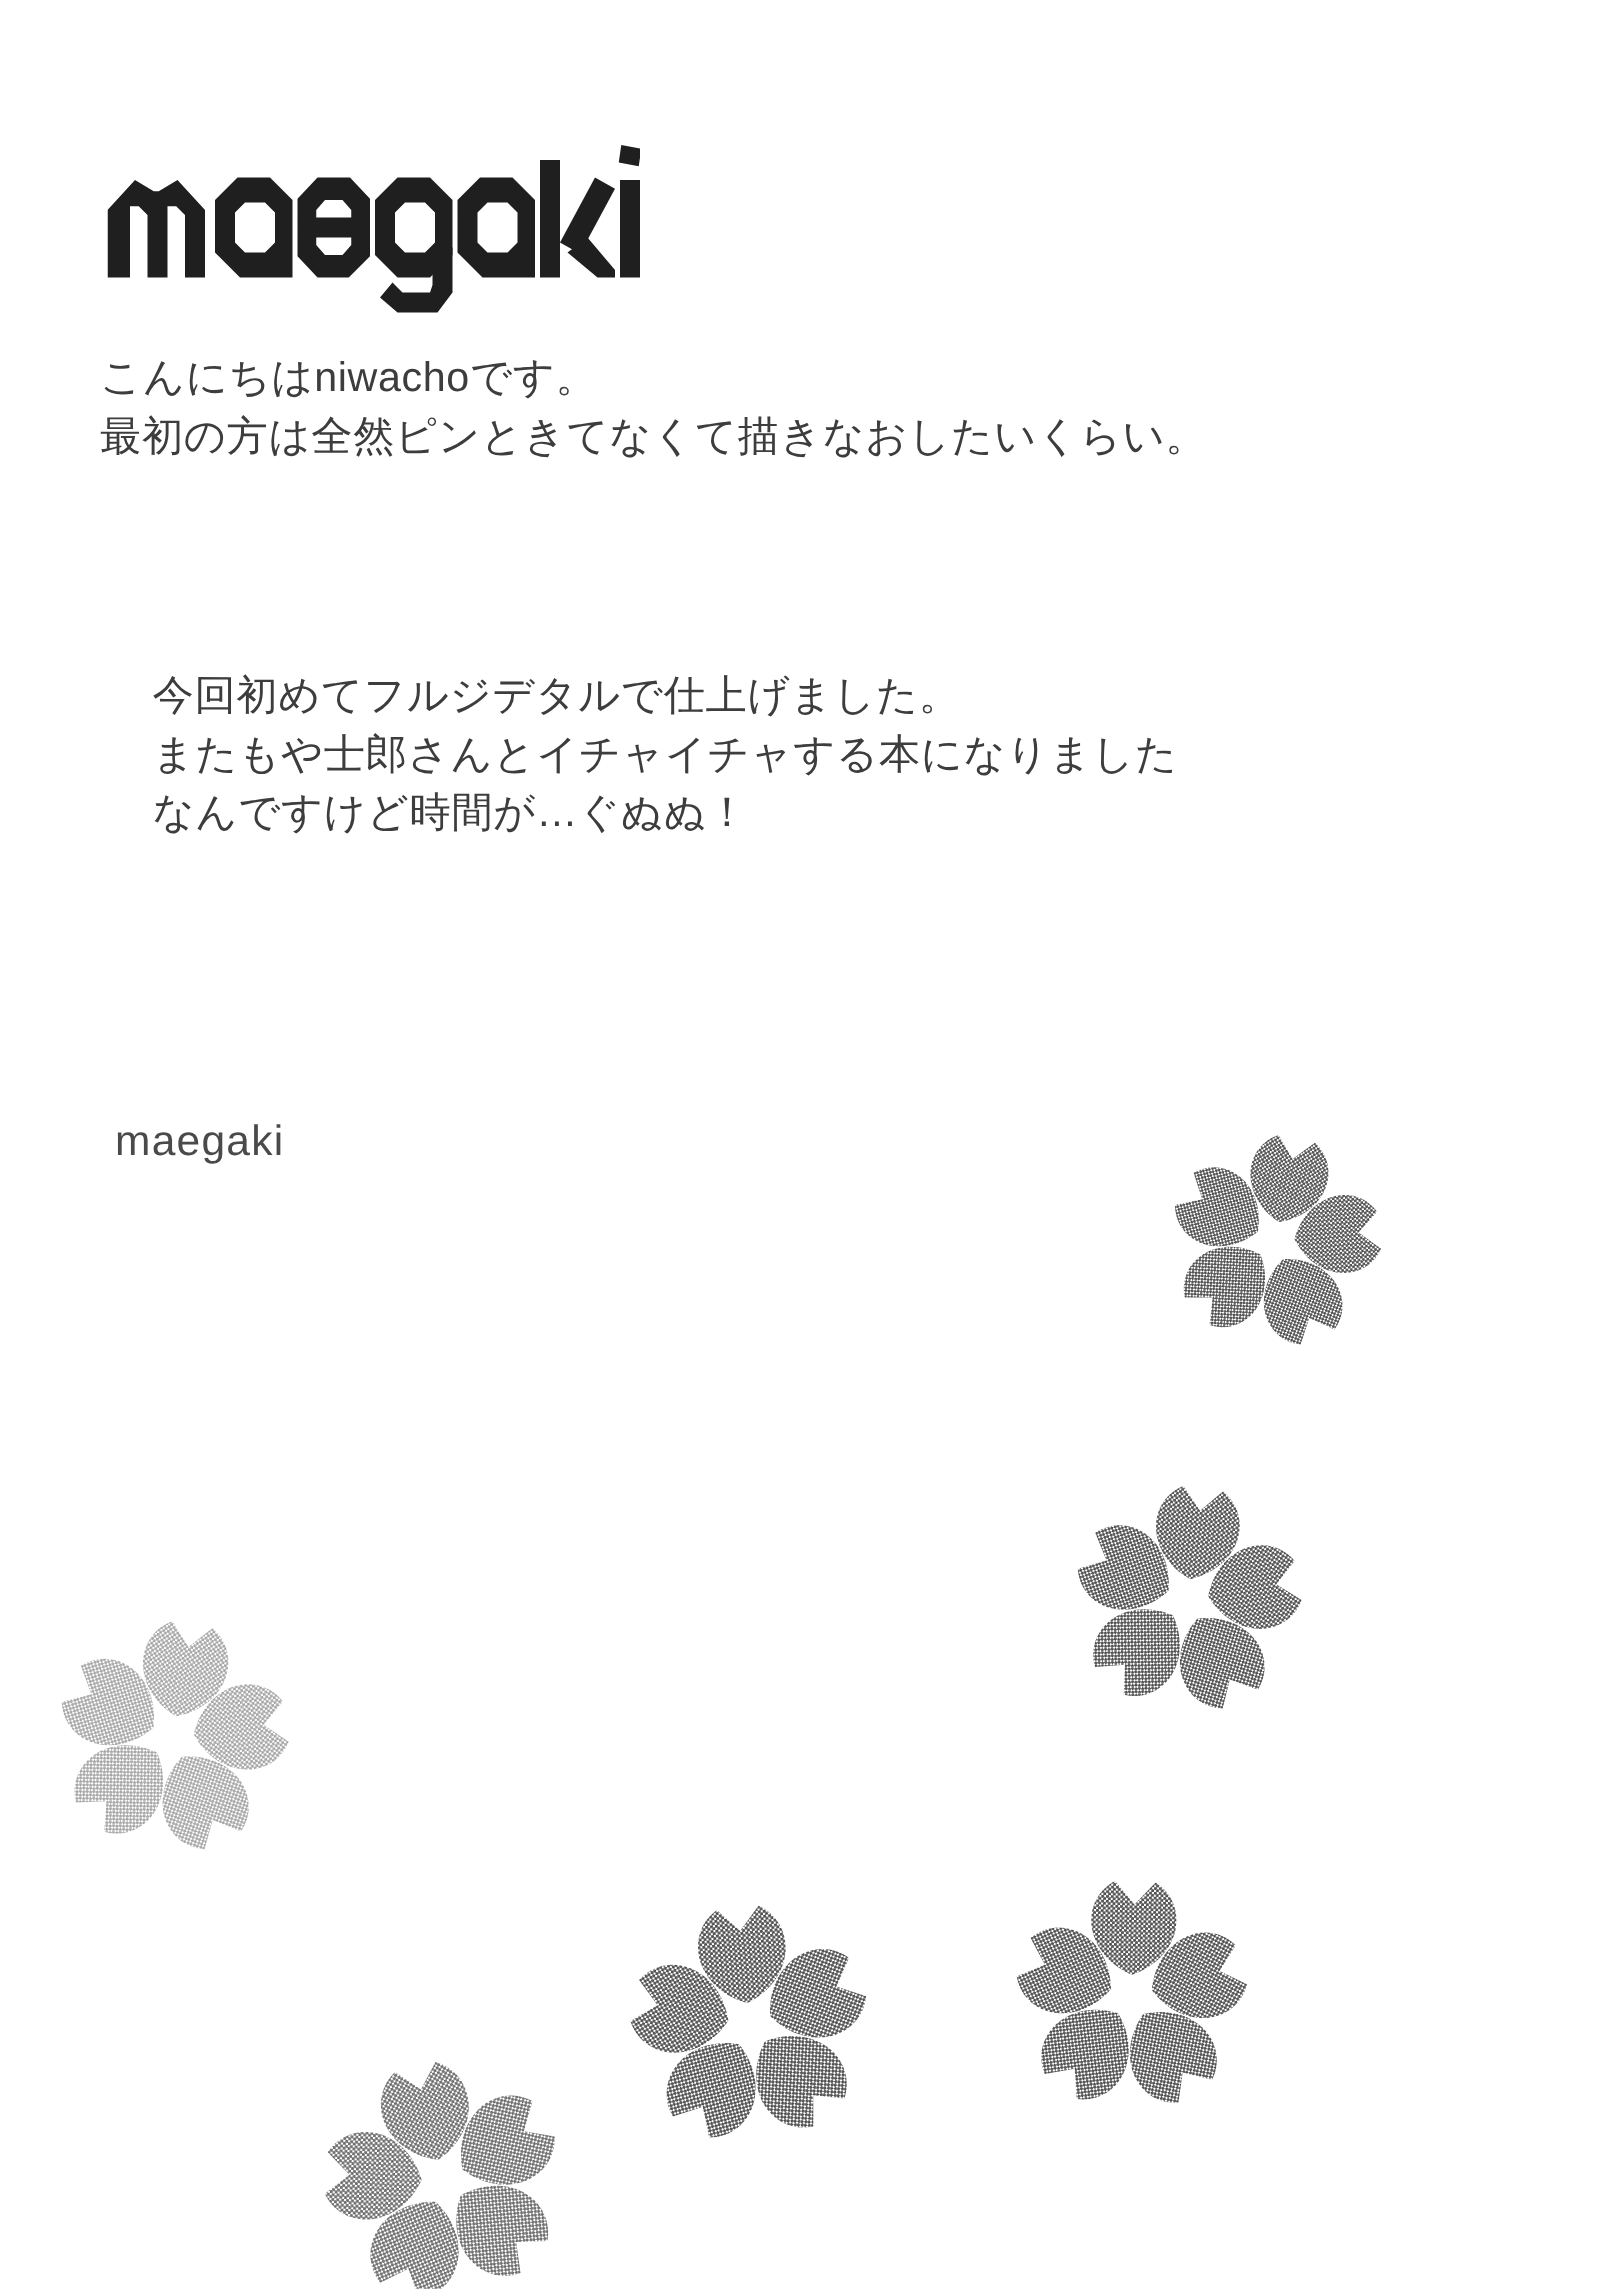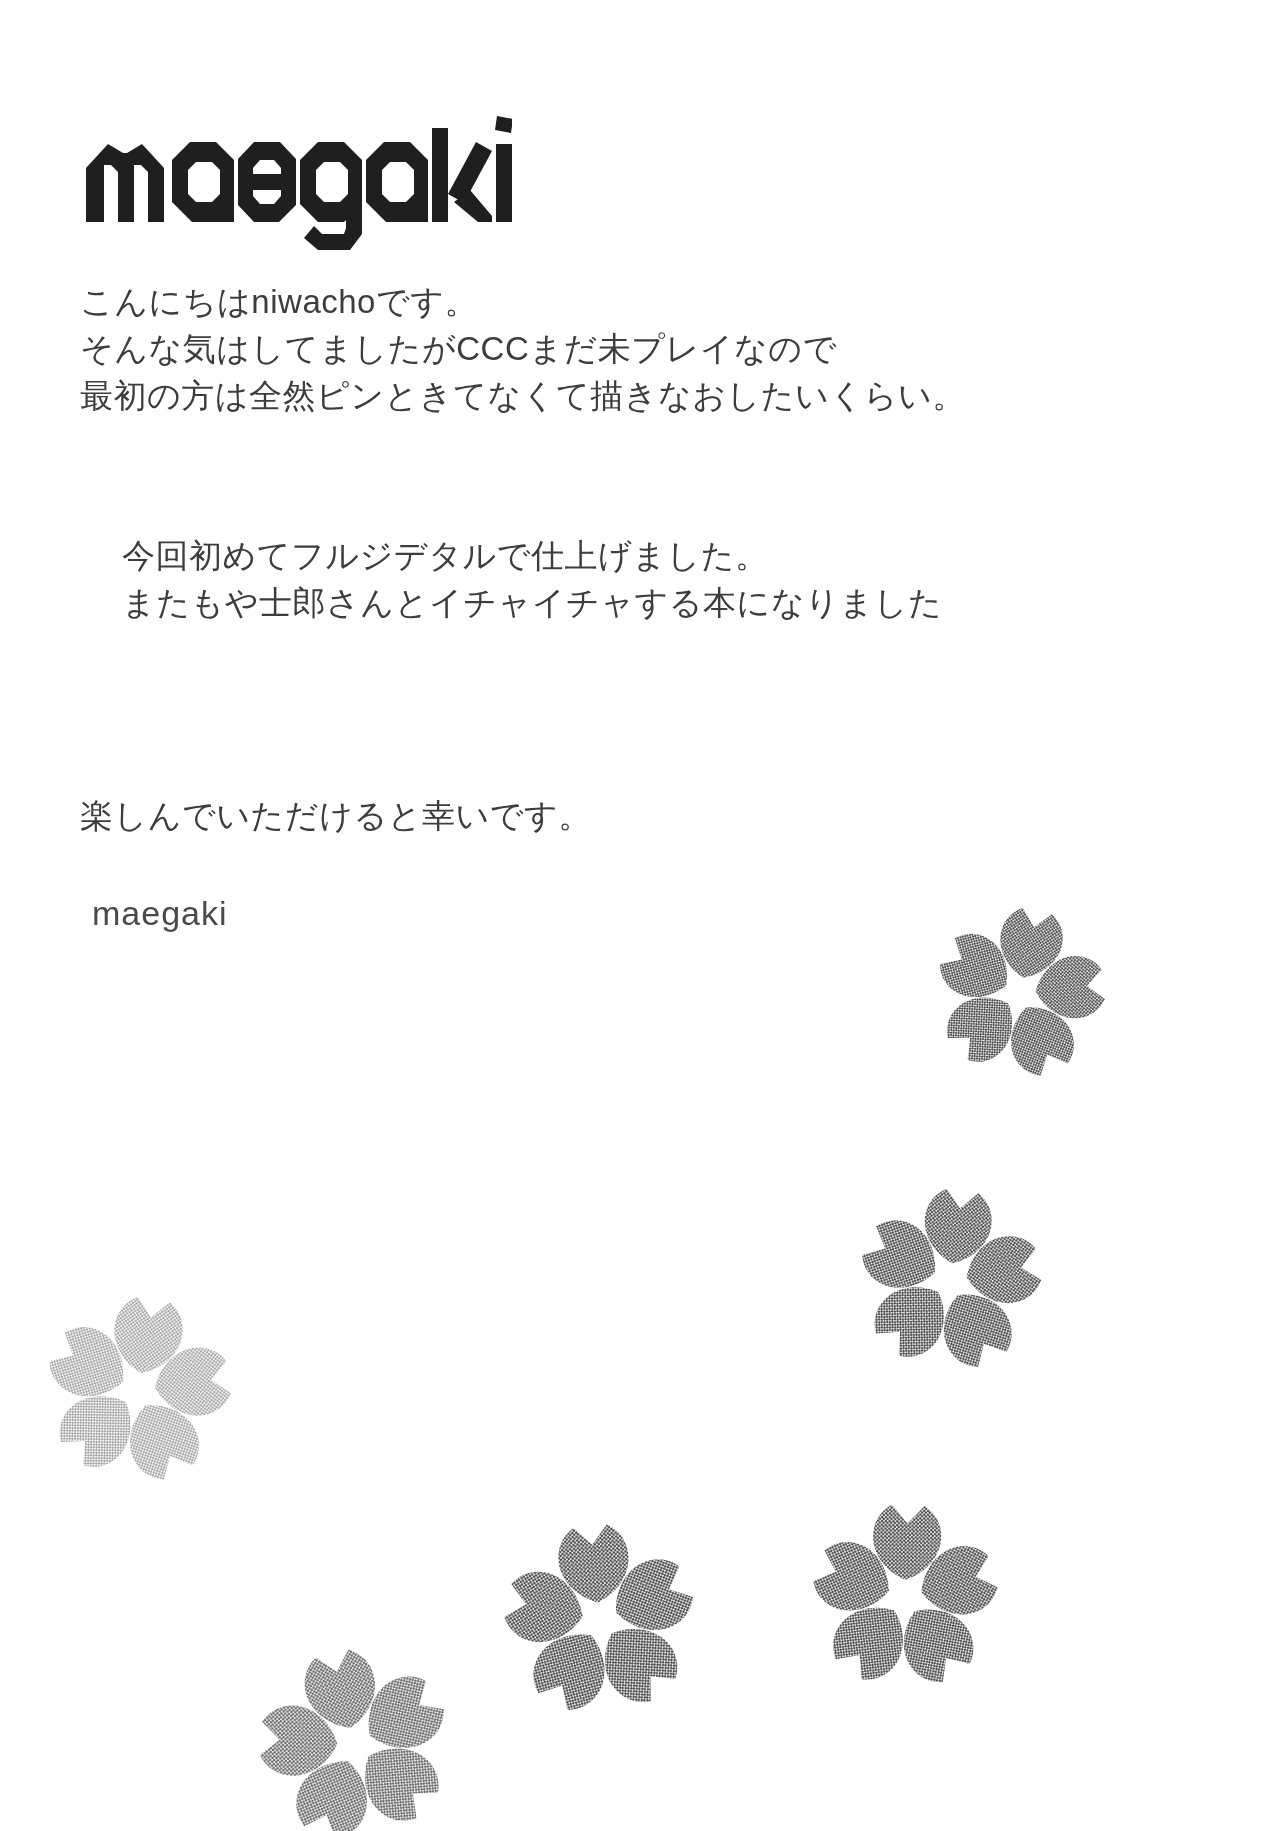--- a/index.html
+++ b/index.html
@@ -84,32 +84,29 @@
       <g transform="translate(410,0)">
         <path class="tfill" d="M0,2 L16,2 L16,80 L0,80 Z" fill="#1f1f1f"></path>
         <path class="tfill" d="M1,-26 L17,-23 L15,-9 L-1,-12 Z" fill="#1f1f1f"></path>
       </g>
     </svg>
     <span class="sr-only">maegaki</span>
   </div>
 
   <div id="para-1" class="para" style="color: rgb(61, 61, 61);">
     <div class="t-line">こんにちはniwachoです。</div>
-    <div class="t-line">そんな気はしてましたがCCCまだ未プレイなので</div>
     <div class="t-line">最初の方は全然ピンときてなくて描きなおしたいくらい。</div>
   </div>
 
   <div id="para-2" class="para" style="color: rgb(61, 61, 61);">
     <div class="t-line">今回初めてフルジデタルで仕上げました。</div>
     <div class="t-line">またもや士郎さんとイチャイチャする本になりました</div>
+    <div class="t-line">なんですけど時間が…ぐぬぬ！</div>
   </div>
 
-  <div id="para-3" class="para" style="color: rgb(61, 61, 61);">
-    <div class="t-line">楽しんでいただけると幸いです。</div>
-  </div>
 
   <div id="signature">maegaki</div>
 
   <div id="flowers">
       <div class="flower" style="left: 924px; top: 897px; width: 192px; height: 192px;">
         <svg viewBox="-110 -110 220 220">
           <g transform="rotate(12)">
             <path d="M0,-18 C-16,-24 -31,-37 -35,-56 C-38,-73 -31,-88 -17,-96 L0,-77 L17,-96 C31,-88 38,-73 35,-56 C31,-37 16,-24 0,-18 Z" transform="rotate(0)" fill="url(#ht-dark)"></path>
             <path d="M0,-18 C-16,-24 -31,-37 -35,-56 C-38,-73 -31,-88 -17,-96 L0,-77 L17,-96 C31,-88 38,-73 35,-56 C31,-37 16,-24 0,-18 Z" transform="rotate(72)" fill="url(#ht-dark)"></path>
             <path d="M0,-18 C-16,-24 -31,-37 -35,-56 C-38,-73 -31,-88 -17,-96 L0,-77 L17,-96 C31,-88 38,-73 35,-56 C31,-37 16,-24 0,-18 Z" transform="rotate(144)" fill="url(#ht-dark)"></path>

